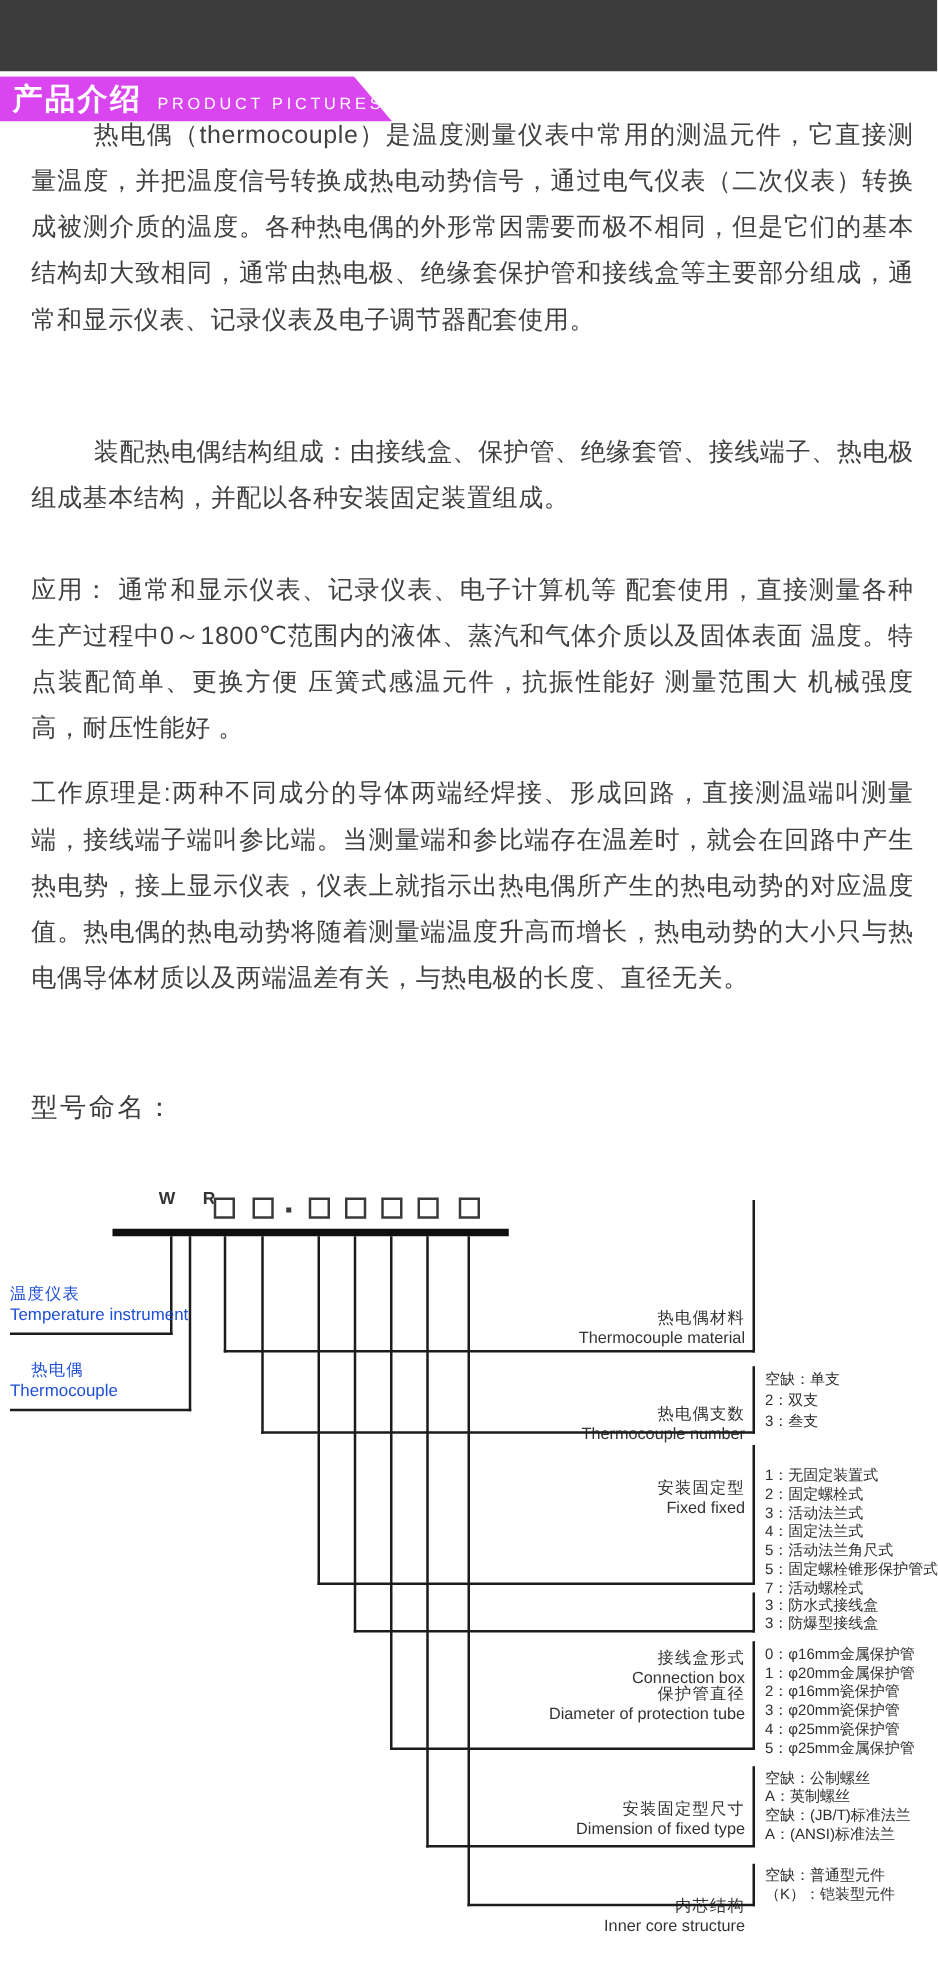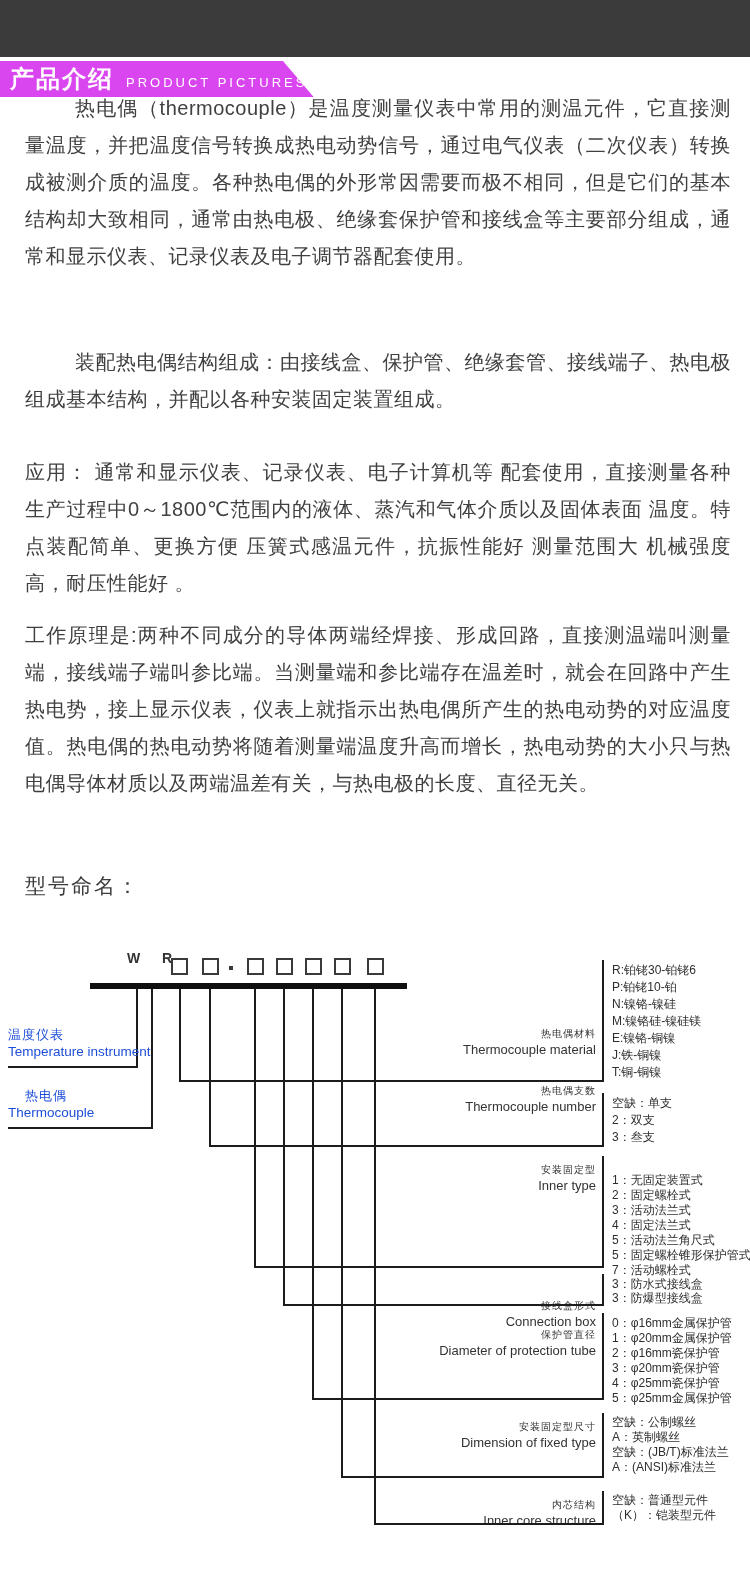--- a/index.html
+++ b/index.html
@@ -34,21 +34,21 @@
   .bar{position:absolute;left:90px;top:53px;width:317px;height:6px;background:#0f0f0f;}
 
   .vline{position:absolute;width:2px;background:#1c1c1c;}
   .hline{position:absolute;height:2px;background:#1c1c1c;}
 
   .llabel{position:absolute;color:#1d4ed8;}
   .lzh{font-size:13px;letter-spacing:1px;}
   .len{font-size:13.5px;}
 
   .rlabel{position:absolute;left:380px;width:216px;text-align:right;color:#333;}
-  .rzh{font-size:10px;letter-spacing:1px;line-height:17px;}
+  .rzh{font-size:13px;letter-spacing:1px;line-height:17px;margin-top:20px;}
   .ren{font-size:13px;line-height:16px;}
 
   .opts{position:absolute;left:612px;font-size:12px;color:#2e2e2e;white-space:nowrap;}
 </style>
 </head>
 <body>
 
 <div class="page">
 
   <div class="banner">
@@ -99,45 +99,36 @@
       <div class="len">Thermocouple</div>
     </div>
     <div class="hline" style="left:8px;top:197px;width:145px"></div>
 
     <div class="rlabel" style="top:95px">
       <div class="rzh">热电偶材料</div>
       <div class="ren">Thermocouple material</div>
     </div>
     <div class="vline" style="left:602px;top:30px;height:122px"></div>
     <div class="hline" style="left:179px;top:150px;width:425px"></div>
-    <div class="opts" style="top:32px;line-height:17px">
-      <div>R:铂铑30-铂铑6</div>
-      <div>P:铂铑10-铂</div>
-      <div>N:镍铬-镍硅</div>
-      <div>M:镍铬硅-镍硅镁</div>
-      <div>E:镍铬-铜镍</div>
-      <div>J:铁-铜镍</div>
-      <div>T:铜-铜镍</div>
-    </div>
 
-    <div class="rlabel" style="top:152px">
+    <div class="rlabel" style="top:172px">
       <div class="rzh">热电偶支数</div>
       <div class="ren">Thermocouple number</div>
     </div>
     <div class="vline" style="left:602px;top:163px;height:54px"></div>
     <div class="hline" style="left:209px;top:215px;width:395px"></div>
     <div class="opts" style="top:165px;line-height:17px">
       <div>空缺：单支</div>
       <div>2：双支</div>
       <div>3：叁支</div>
     </div>
 
     <div class="rlabel" style="top:231px">
       <div class="rzh">安装固定型</div>
-      <div class="ren">Inner type</div>
+      <div class="ren">Fixed fixed</div>
     </div>
     <div class="vline" style="left:602px;top:226px;height:112px"></div>
     <div class="hline" style="left:254px;top:336px;width:350px"></div>
     <div class="opts" style="top:243px;line-height:15px">
       <div>1：无固定装置式</div>
       <div>2：固定螺栓式</div>
       <div>3：活动法兰式</div>
       <div>4：固定法兰式</div>
       <div>5：活动法兰角尺式</div>
       <div>5：固定螺栓锥形保护管式</div>

